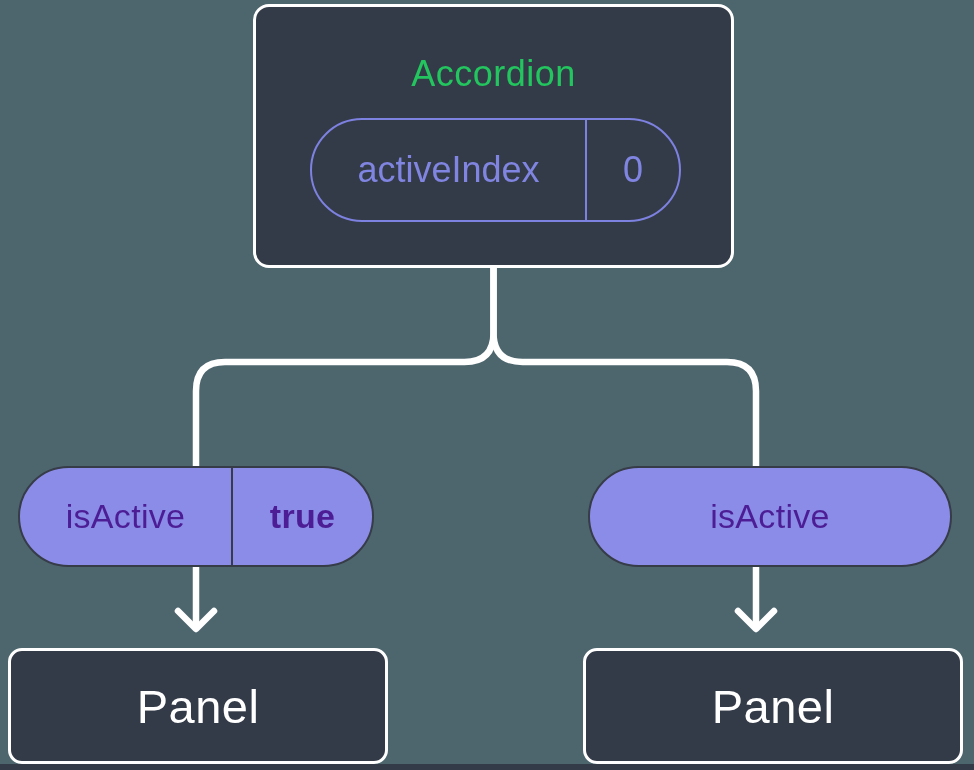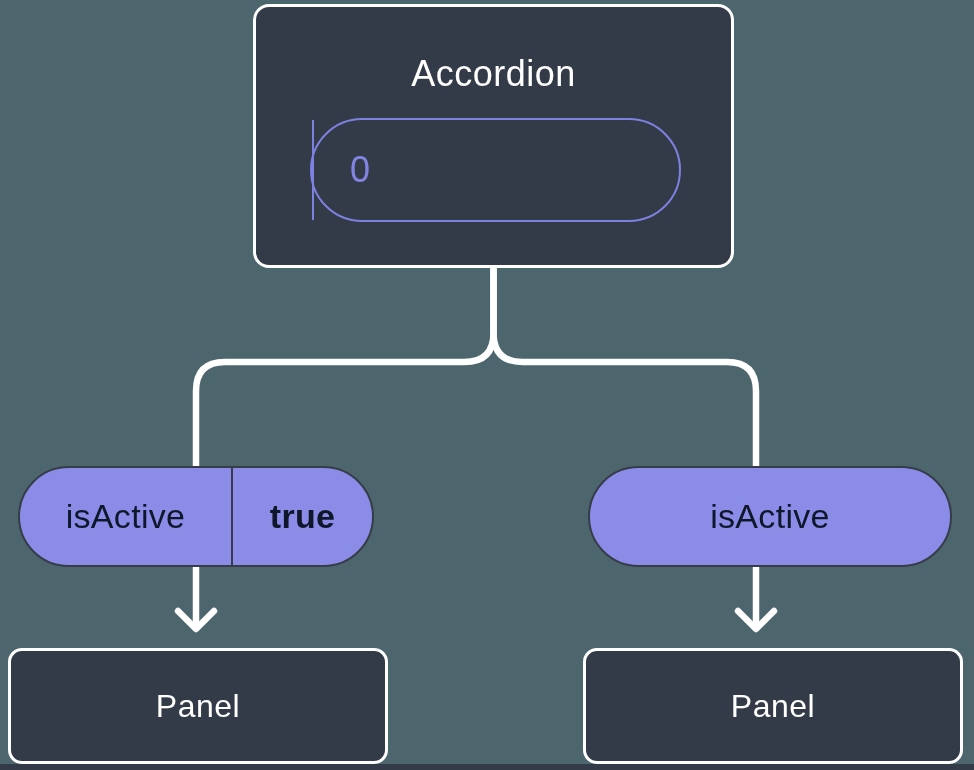--- a/index.html
+++ b/index.html
@@ -45,21 +45,21 @@
   }
   .node-title {
     position: absolute;
     left: 0;
     right: 0;
     top: 46px;
     text-align: center;
     font-size: 36px;
     font-weight: 500;
     letter-spacing: 0.5px;
-    color: #ffffff;
+    color: #22c55e;
   }
   .prop-pill {
     position: absolute;
     left: 54px;
     top: 111px;
     width: 371px;
     height: 104px;
     box-sizing: border-box;
     border: 2.5px solid #7d81e0;
     border-radius: 52px;
@@ -82,21 +82,21 @@
     justify-content: center;
   }
   .state-pill {
     position: absolute;
     box-sizing: border-box;
     background: #8b8ce8;
     border: 2.5px solid #363c48;
     border-radius: 51px;
     display: flex;
     align-items: stretch;
-    color: #0f172a;
+    color: #4c1d95;
     font-size: 34px;
     letter-spacing: 0.3px;
   }
   .state-pill.left-pill {
     left: 18px;
     top: 466px;
     width: 356px;
     height: 101px;
   }
   .state-pill.right-pill {
@@ -125,21 +125,21 @@
     width: 380px;
     top: 648px;
     border-radius: 14px;
     display: flex;
     align-items: center;
     justify-content: center;
   }
   .panel-node.left-panel { left: 8px; }
   .panel-node.right-panel { left: 583px; }
   .panel-title {
-    font-size: 32px;
+    font-size: 47px;
     font-weight: 500;
     letter-spacing: 0.5px;
     color: #ffffff;
   }
   .bottom-strip {
     position: absolute;
     left: 0;
     top: 764px;
     width: 974px;
     height: 6px;
@@ -154,20 +154,21 @@
   <svg class="edges" viewBox="0 0 974 770" xmlns="http://www.w3.org/2000/svg">
     <path d="M493.5 266 L493.5 333 Q493.5 362 464.5 362 L225 362 Q196 362 196 391 L196 627"></path>
     <path d="M493.5 266 L493.5 333 Q493.5 362 522.5 362 L727 362 Q756 362 756 391 L756 627"></path>
     <path d="M178 611 L196 629 L214 611"></path>
     <path d="M738 611 L756 629 L774 611"></path>
   </svg>
 
   <div class="dark-node accordion-node">
     <div class="node-title">Accordion</div>
     <div class="prop-pill">
+      <span class="seg-name">activeIndex</span>
       <span class="seg-value">0</span>
     </div>
   </div>
 
   <div class="state-pill left-pill">
     <span class="seg-name">isActive</span>
     <span class="seg-value">true</span>
   </div>
 
   <div class="state-pill right-pill">

